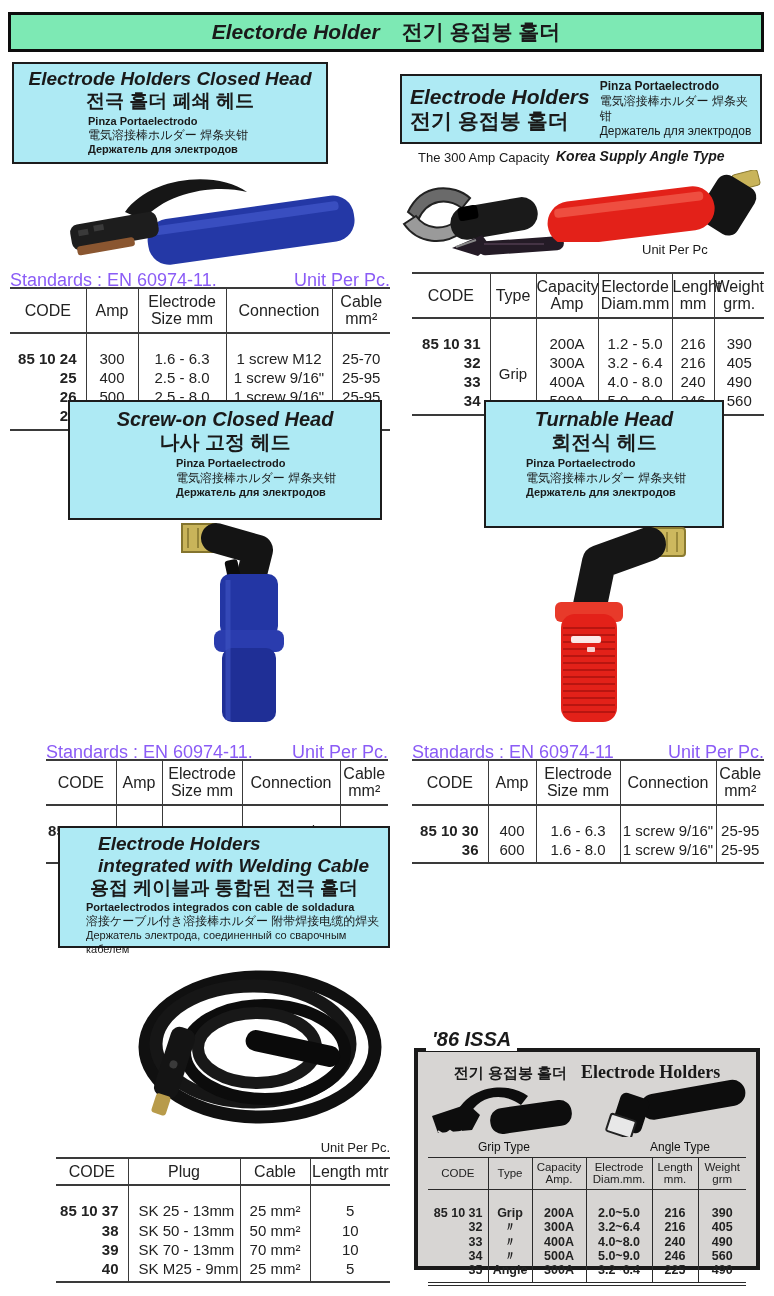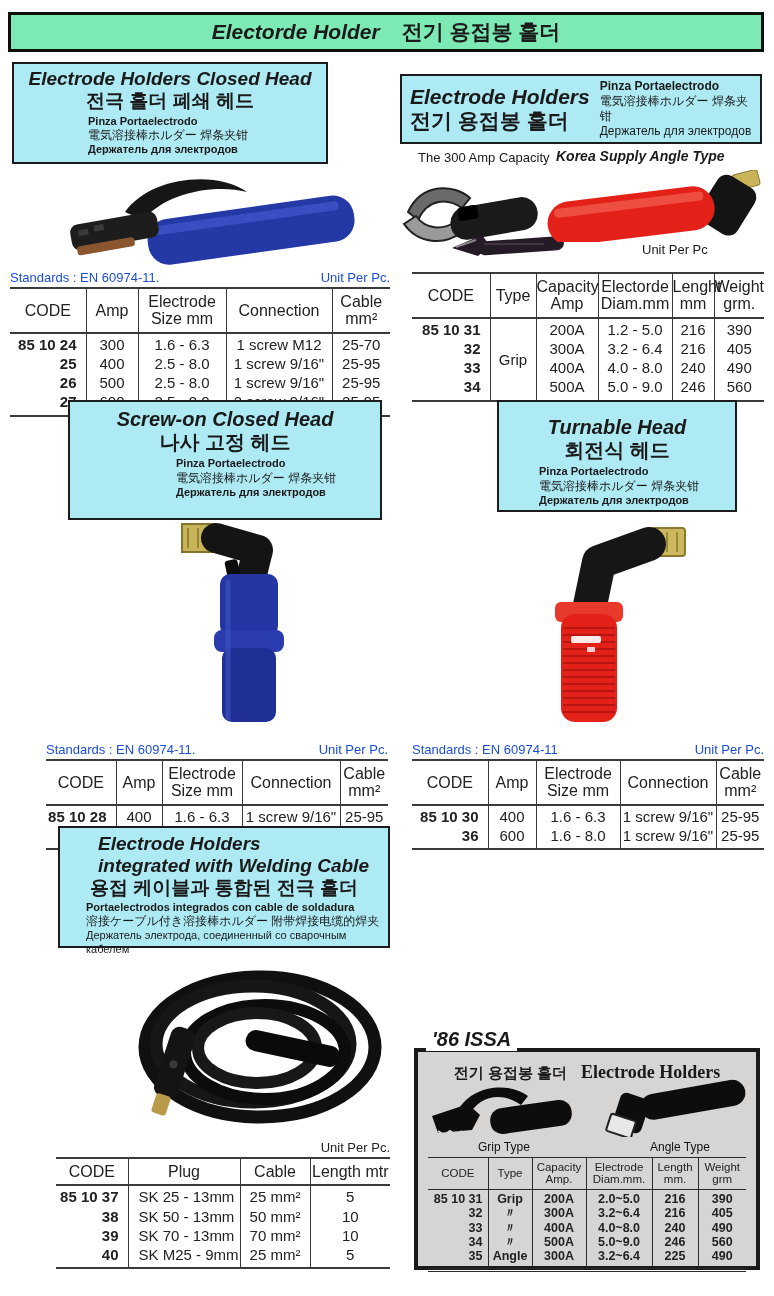--- a/index.html
+++ b/index.html
@@ -15,32 +15,32 @@
 
   
   .cyan{background:#aeeaf4;border:2px solid #1c1c1c;box-sizing:border-box;}
   .cyan .big-en{font-style:italic;font-weight:bold;font-size:19px;line-height:1.15;}
   .cyan .big-ko{font-weight:bold;font-size:19px;line-height:1.15;}
   .cyan .sm{font-size:11px;font-weight:bold;line-height:1.25;}
   .cyan .sm2{font-size:12px;line-height:1.25;}
   .tc{text-align:center;}
 
   
-  .meta{display:flex;justify-content:space-between;font-size:13px;color:#1d4ed8;align-items:flex-end;}
+  .meta{display:flex;justify-content:space-between;font-size:18px;color:#8b5cf6;align-items:flex-end;}
   .unit-only{text-align:right;font-size:13px;color:#222;}
 
   
   table.cat{border-collapse:collapse;table-layout:fixed;width:100%;
             border-top:2px solid #3a3a3a;border-bottom:2px solid #3a3a3a;color:#222;}
   .cat th{font-weight:normal;font-size:16px;line-height:1.08;padding:4px 0;
           border-bottom:2px solid #3a3a3a;white-space:pre-line;text-align:center;vertical-align:middle;}
   .cat td{font-size:15px;text-align:center;padding:1px 0;line-height:1.15;vertical-align:middle;}
   .cat th+th,.cat td+td{border-left:1.5px solid #3a3a3a;}
   .cat td.code{text-align:right;font-weight:bold;padding-right:9px;}
-  .cat tbody tr:first-child td{padding-top:2px;margin-top:38px;}
+  .cat tbody tr:first-child td{padding-top:16px;margin-top:38px;}
   .cat tbody tr:last-child td{padding-bottom:4px;}
   .plugtbl td:nth-child(2){text-align:left;padding-left:10px;}
 
   
   .issa-box{background:#d7d5d3;border:4px solid #1a1a1a;box-sizing:border-box;}
   .issa-label{font-style:italic;font-weight:bold;font-size:20px;background:#fff;padding:0 6px;}
   .issa-title{display:flex;justify-content:center;align-items:baseline;gap:14px;}
   .issa-title .ko{font-weight:bold;font-size:15px;}
   .issa-title .en{font-family:"Liberation Serif","DejaVu Serif",serif;font-weight:bold;font-size:18px;}
   .issa-cap{font-size:12px;color:#111;}
@@ -266,21 +266,21 @@
       <path d="M58,12 v20 M68,12 v20 M78,12 v20" stroke="#84742e" stroke-width="1.5"></path>
       <path d="M119,70 L128,34 L86,22" stroke="#141414" stroke-width="30" stroke-linecap="round" stroke-linejoin="round" fill="none"></path>
       <rect x="96" y="44" width="13" height="18" rx="3" fill="#0c0c0c" transform="rotate(-12 102 53)"></rect>
       <rect x="90" y="58" width="58" height="62" rx="10" fill="#2336a4"></rect>
       <rect x="84" y="114" width="70" height="22" rx="8" fill="#2a3cae"></rect>
       <rect x="92" y="132" width="54" height="74" rx="10" fill="#1f2f96"></rect>
       <path d="M98,64 v140" stroke="#3c50c0" stroke-width="5" opacity="0.7"></path>
     </svg>
   </div>
 
-  <div class="abs cyan" style="left:497px;top:400px;width:240px;height:112px;padding-top:14px;">
+  <div class="abs cyan" style="left:484px;top:400px;width:240px;height:128px;padding-top:6px;">
     <div class="big-en tc" style="font-size:20px;">Turnable Head</div>
     <div class="big-ko tc" style="font-size:20px;">회전식 헤드</div>
     <div style="padding-left:40px;margin-top:3px;">
       <div class="sm">Pinza Portaelectrodo</div>
       <div class="sm2">電気溶接棒ホルダー  焊条夹钳</div>
       <div class="sm">Держатель для электродов</div>
     </div>
   </div>
 
   <div class="abs" style="left:495px;top:516px;">

